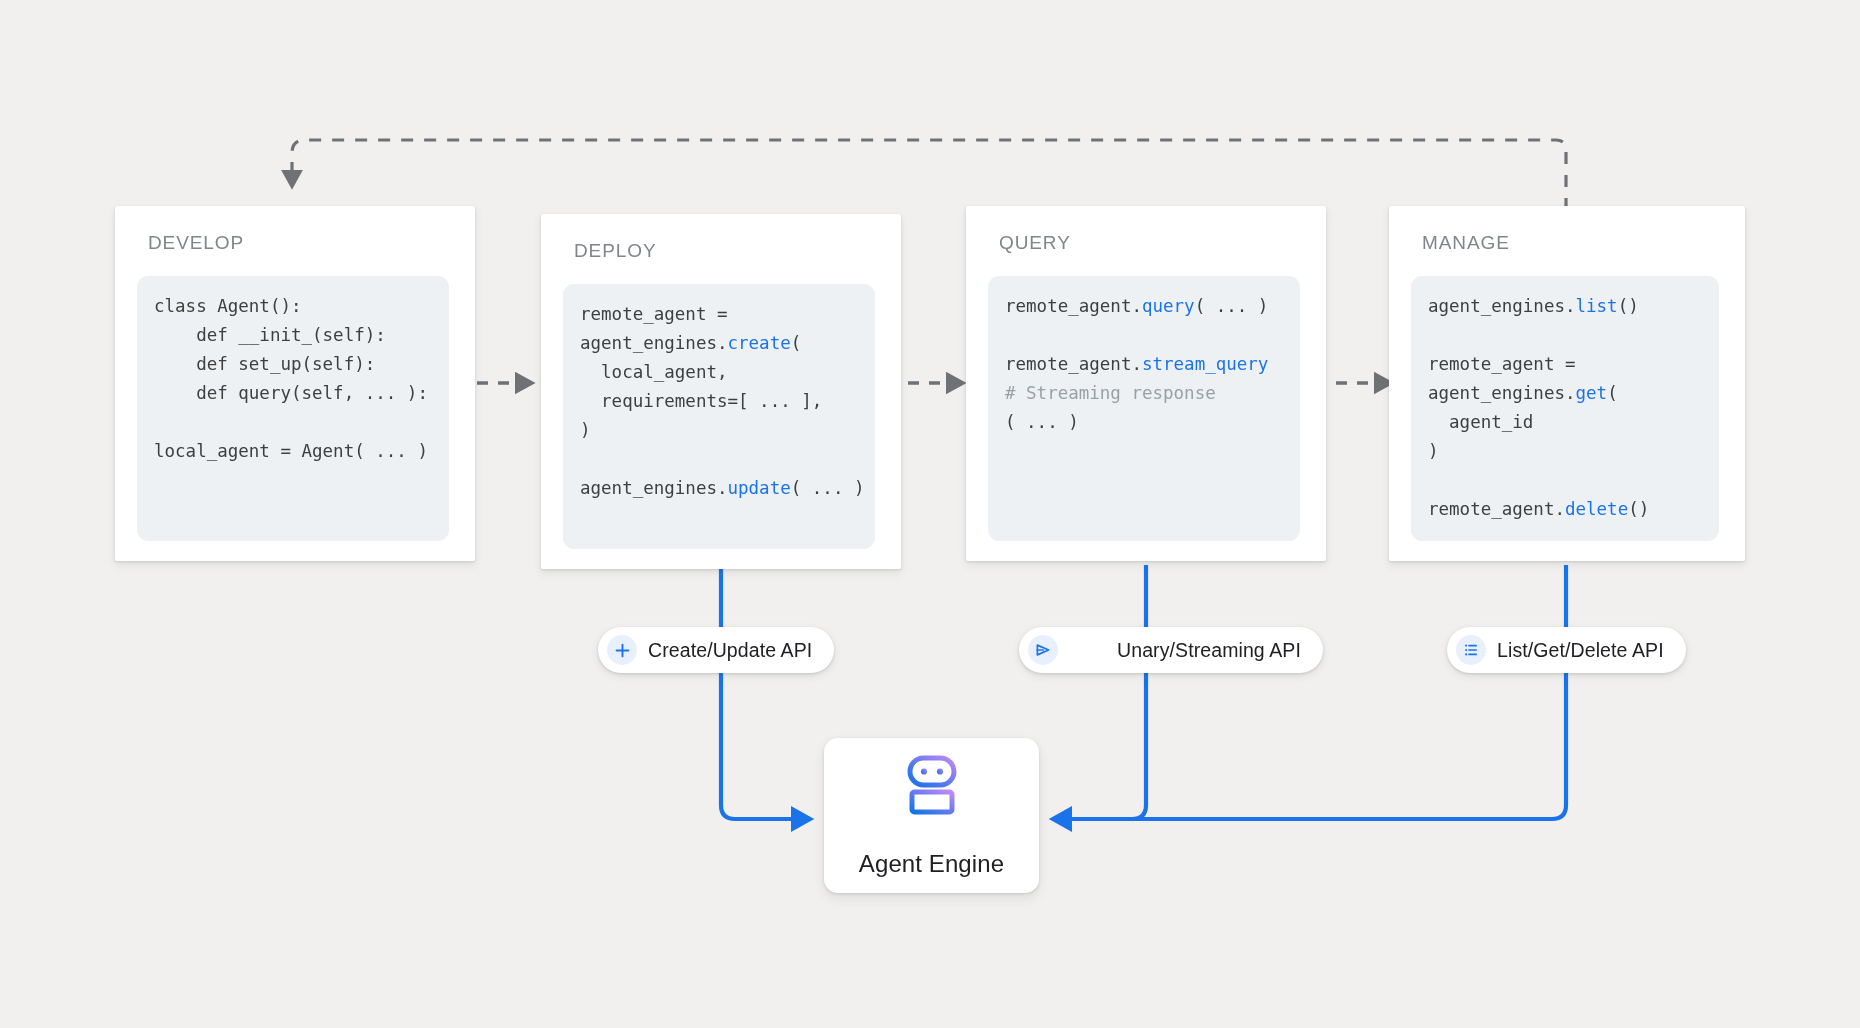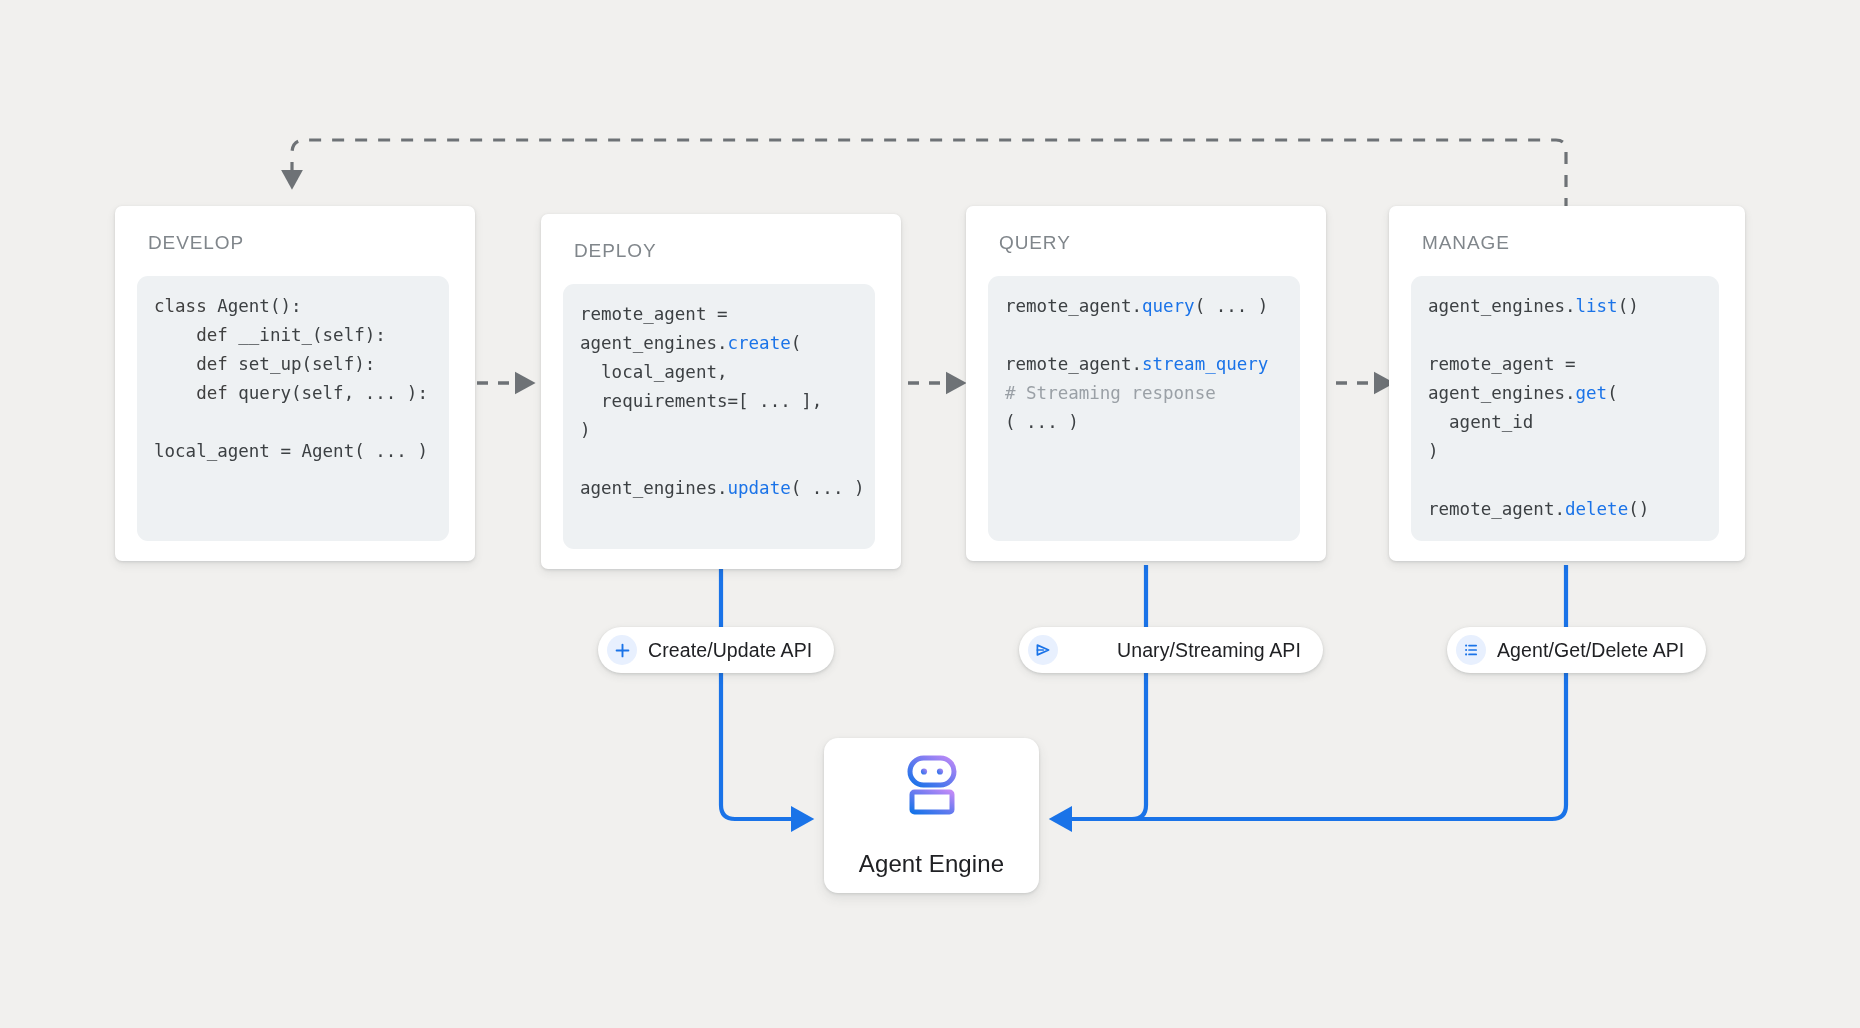--- a/index.html
+++ b/index.html
@@ -14,21 +14,21 @@
   }
   #stage { position: absolute; inset: 0; }
 
   
   #wires { position: absolute; left: 0; top: 0; width: 1860px; height: 1028px; }
 
   
   .card {
     position: absolute;
     background: #ffffff;
-    border-radius: 7px;
+    border-radius: 2px;
     box-shadow: 0 1px 3px rgba(60,64,67,.16), 0 4px 10px rgba(60,64,67,.09);
     box-sizing: border-box;
     padding: 26px 26px 22px 22px;
   }
   .card-title {
     font-size: 19px;
     letter-spacing: .9px;
     font-weight: 500;
     color: #80868b;
     margin: 0 0 22px 11px;
@@ -178,21 +178,21 @@
             <path d="M7 9 H14.2"></path>
             <path d="M7 13.4 H14.2"></path>
         </g>
         <g fill="#1a73e8">
           <circle cx="4.1" cy="4.6" r="1.05"></circle>
           <circle cx="4.1" cy="9" r="1.05"></circle>
           <circle cx="4.1" cy="13.4" r="1.05"></circle>
         </g>
       </svg>
     </span>
-    <span class="pill-label">Agent/Get/Delete API</span>
+    <span class="pill-label">List/Get/Delete API</span>
   </div>
 
   <div id="agent-engine">
     <span>
       <svg width="66" height="62" viewBox="0 0 66 62">
         <rect x="11" y="4" width="44" height="27" rx="13.5" fill="none" stroke="url(#robotGrad)" stroke-width="5"></rect>
         <circle cx="25" cy="17.5" r="3.1" fill="url(#robotGrad)"></circle>
         <circle cx="41" cy="17.5" r="3.1" fill="url(#robotGrad)"></circle>
         <rect x="13" y="38" width="40" height="20" rx="2.5" fill="none" stroke="url(#robotGrad)" stroke-width="5"></rect>
       </svg>

